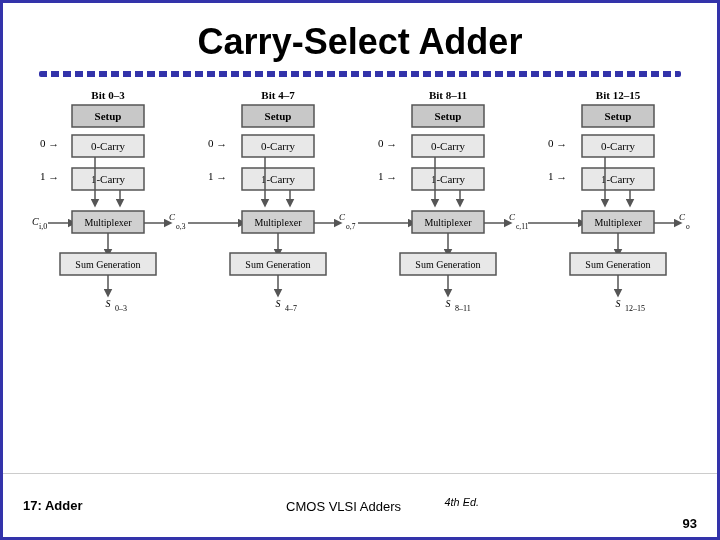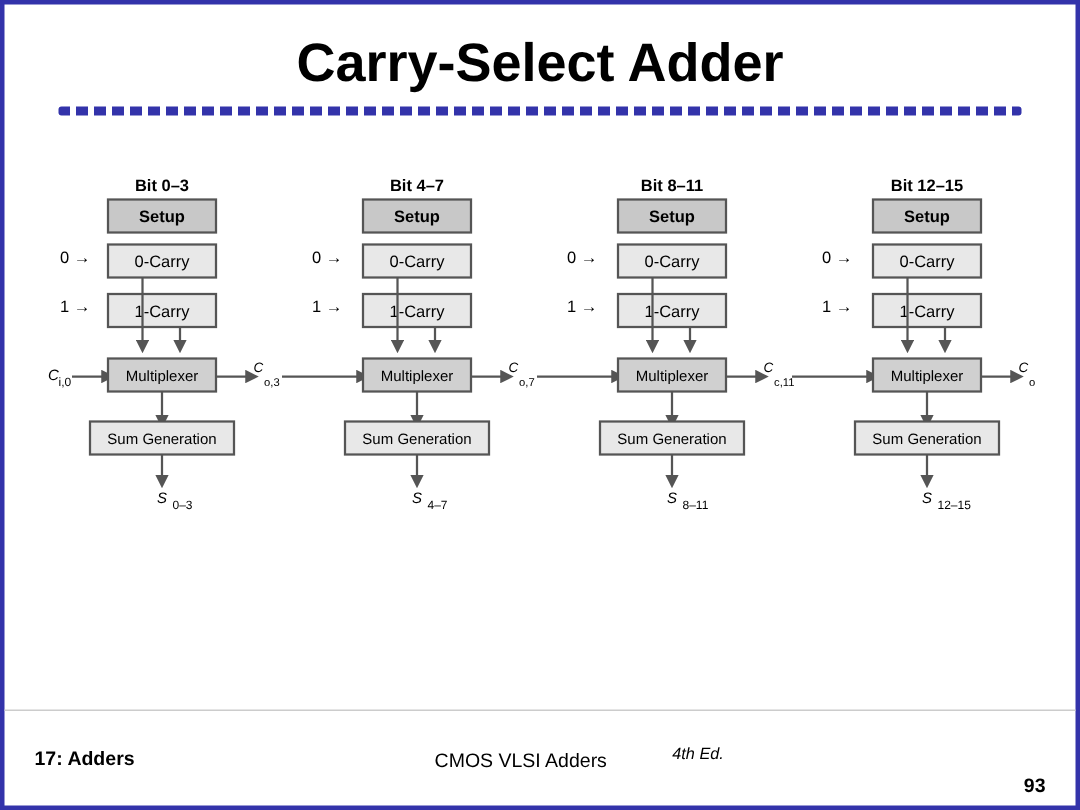--- a/index.html
+++ b/index.html
@@ -72,23 +72,24 @@
       font-size: 13px;
       font-weight: bold;
       color: #000;
       margin-top: 36px;
     }
 
     
     .svg-container {
       flex: 1;
       display: flex;
-      align-items: flex-end;
+      align-items: flex-start;
       justify-content: center;
       padding: 0 10px;
+      font-family: Liberation Serif, serif;
     }
   </style>
 </head>
 <body>
 
 <div class="page">
   <div class="title">Carry-Select Adder</div>
   <div class="divider"></div>
 
   <div class="svg-container">
@@ -203,20 +204,20 @@
 
       <defs>
         <marker id="arrow" markerWidth="6" markerHeight="6" refX="3" refY="3" orient="auto">
           <path d="M0,0 L0,6 L6,3 z" fill="#555"></path>
         </marker>
       </defs>
     </svg>
   </div>
 
   <div class="footer">
-    <span class="footer-left">17: Adders</span>
+    <span class="footer-left">17: Adder</span>
     <span class="footer-center">
       <span>CMOS VLSI Adders</span>
       <sup><em><span>4th Ed.</span></em></sup>
     </span>
     <span class="footer-right">93</span>
   </div>
 </div>
 
 </body></html>

